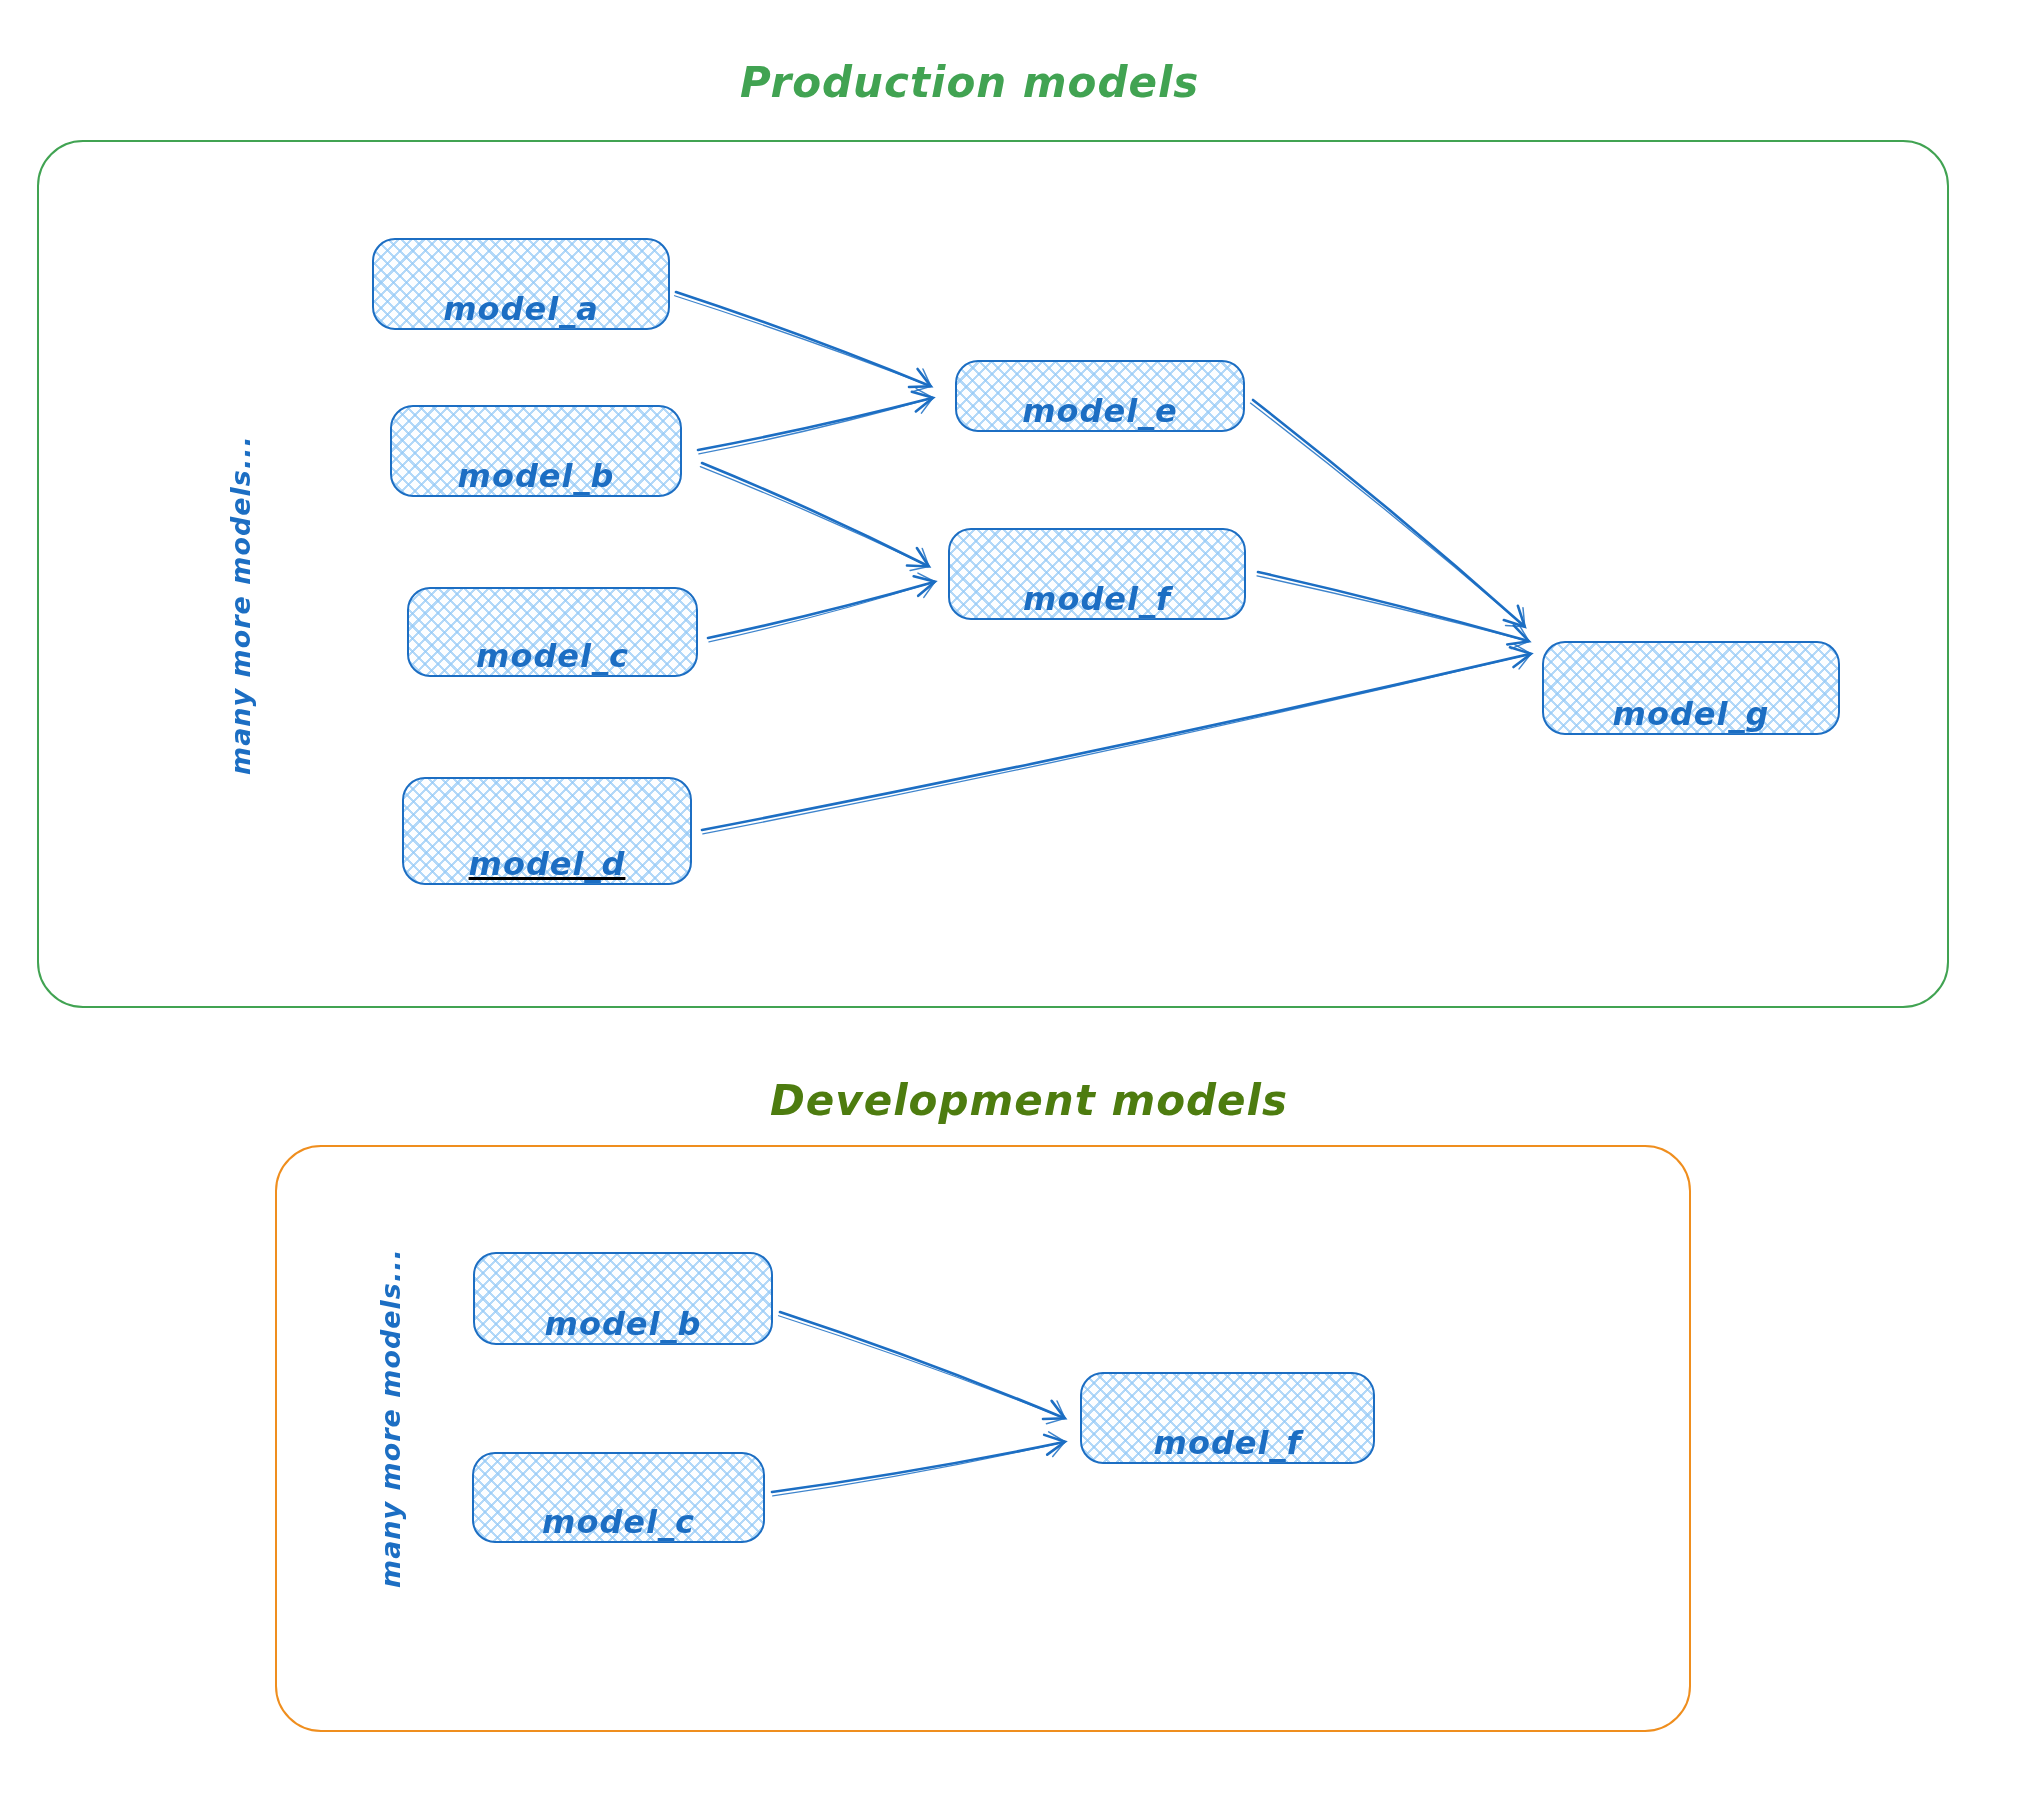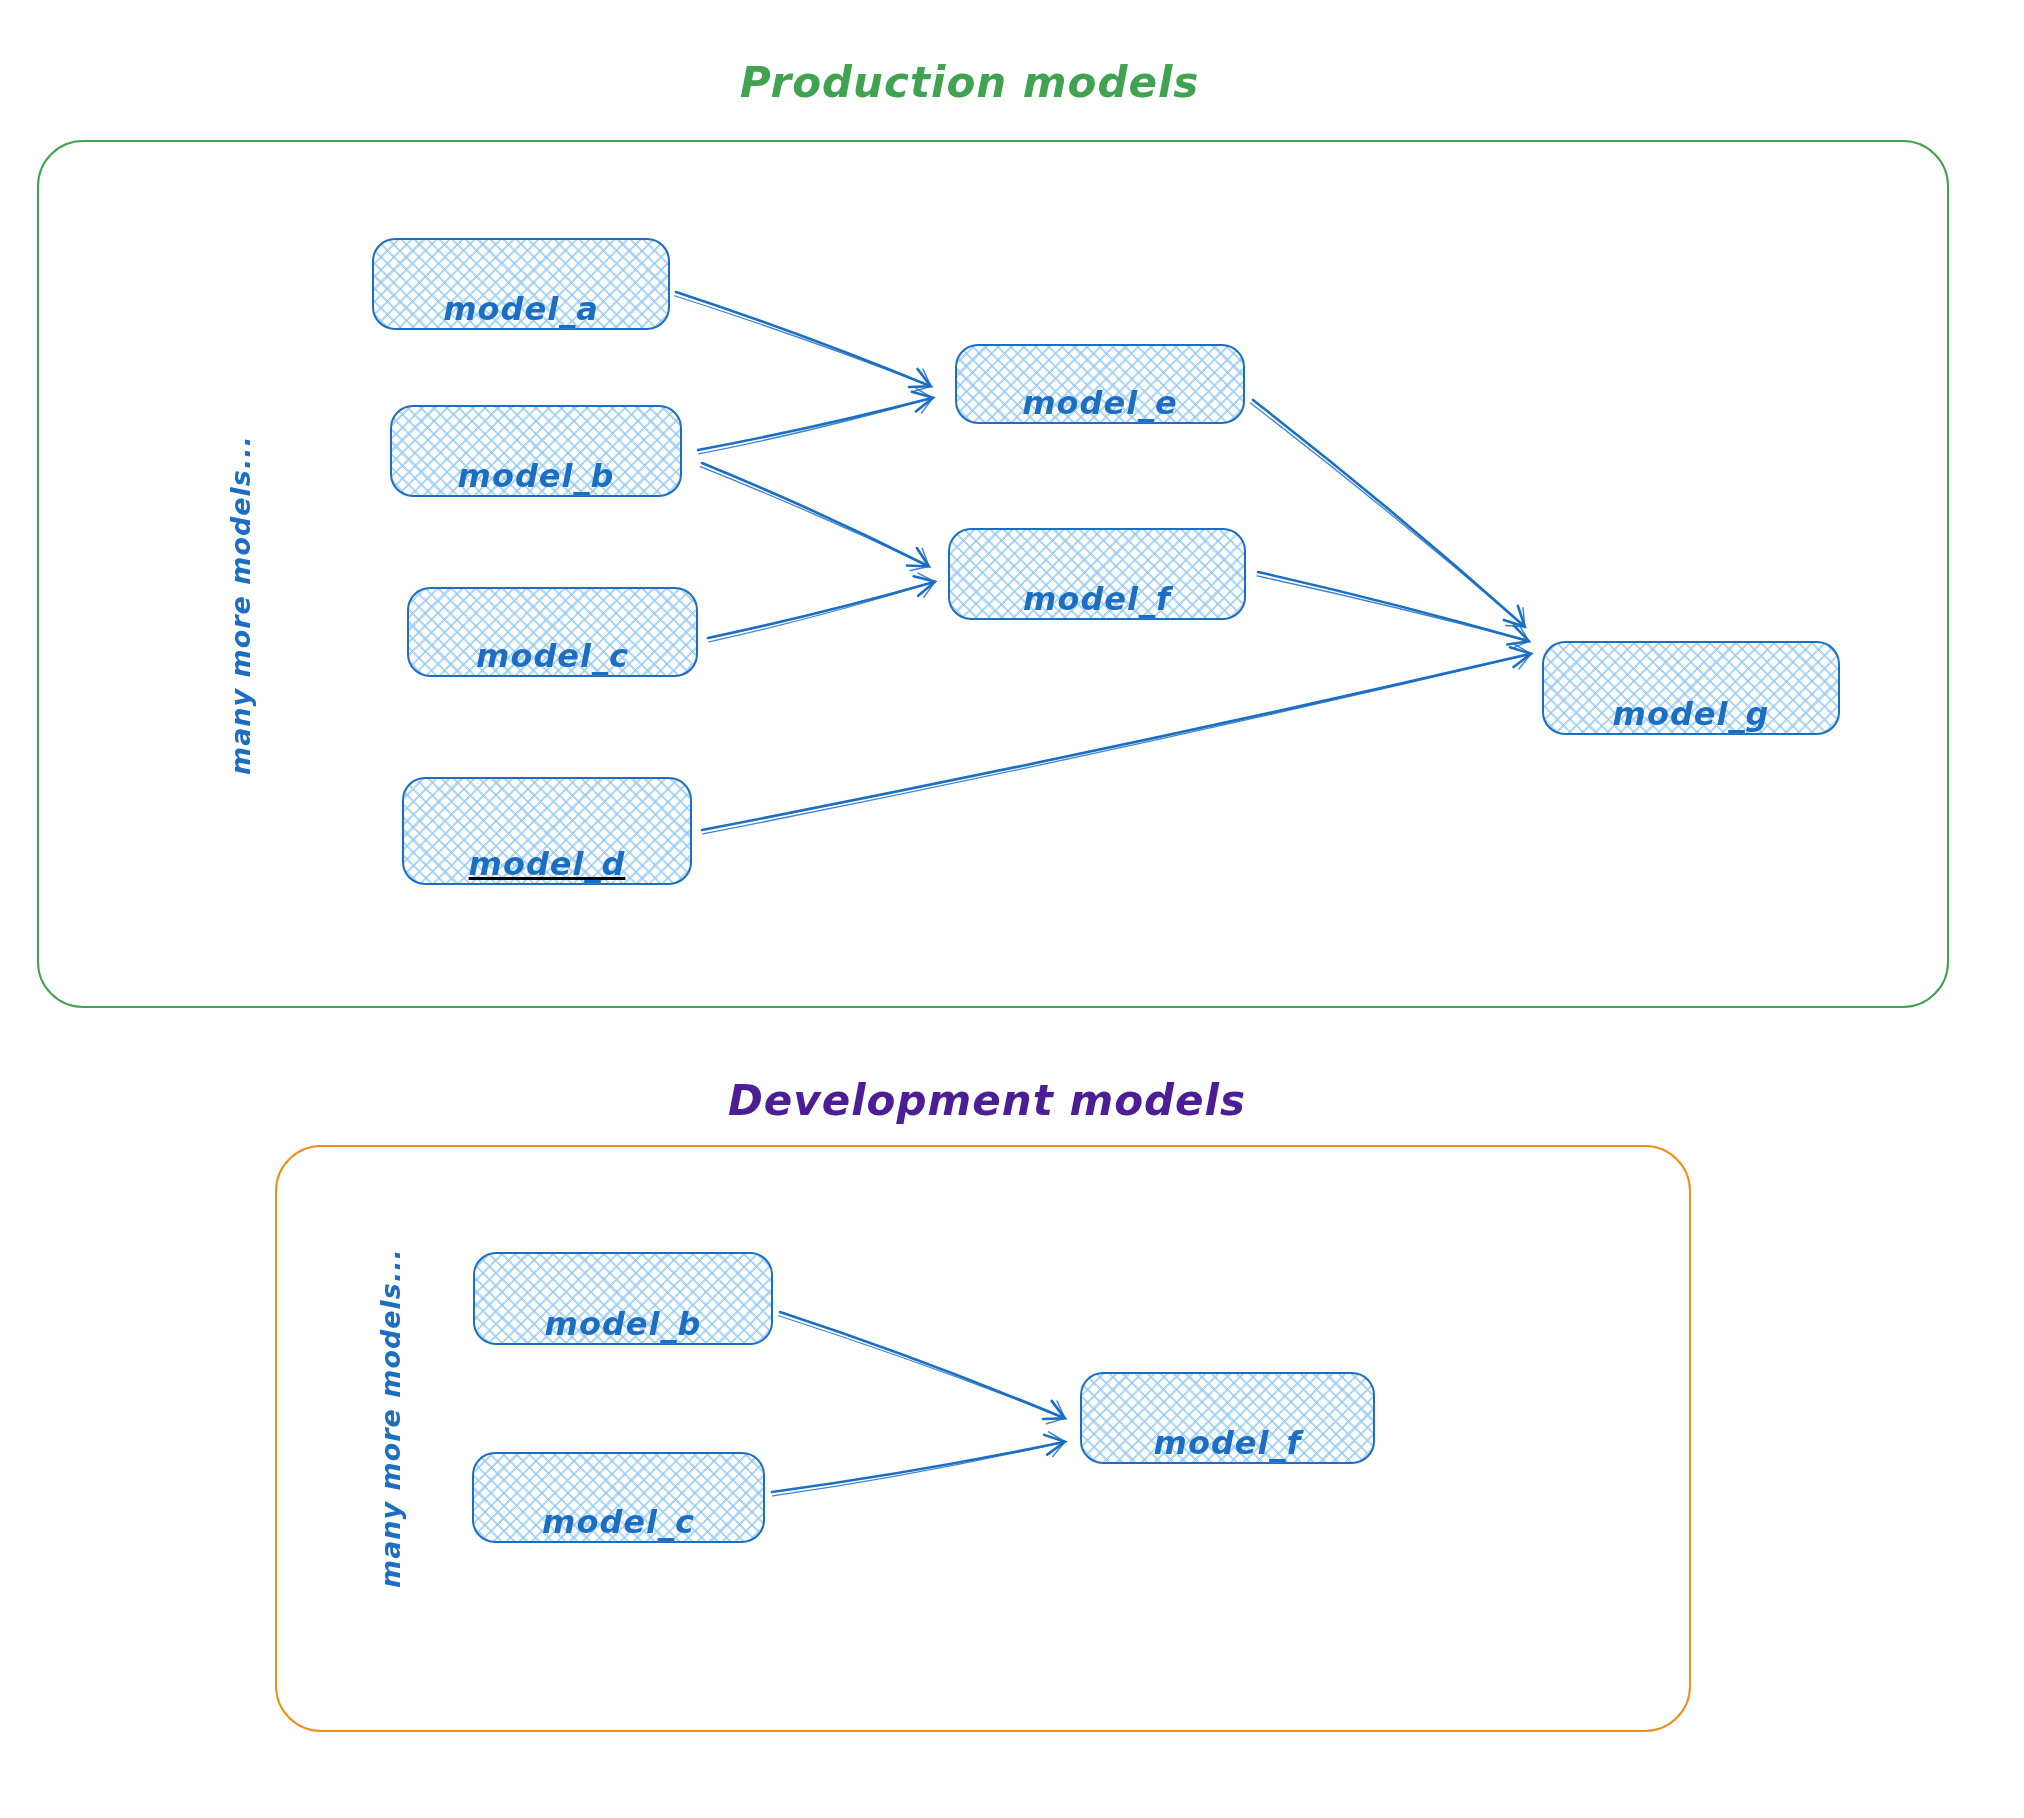--- a/index.html
+++ b/index.html
@@ -26,21 +26,21 @@
   .section-title {
     position: absolute;
     text-align: center;
     font-size: 42px;
     font-style: italic;
     font-weight: 600;
     letter-spacing: 1px;
     white-space: nowrap;
   }
   .title-production { left: 740px; top: 58px; width: 400px; color: #41a352; }
-  .title-development { left: 728px; top: 1076px; width: 400px; color: #4c1d95; }
+  .title-development { left: 770px; top: 1076px; width: 400px; color: #4d7c0f; }
   .frame-production { left: 37px; top: 140px; width: 1908px; height: 864px; border-color: #41a352; }
   .frame-development { left: 275px; top: 1145px; width: 1412px; height: 583px; border-color: #ef8e1e; }
   .side-label {
     position: absolute;
     width: 320px;
     height: 40px;
     text-align: center;
     font-size: 27px;
     font-style: italic;
     font-weight: 600;
@@ -139,21 +139,21 @@
       </div>
       <div class="node" style="left: 390px; top: 405px; width: 292px; height: 92px;">
         <span class="node-label">model_b</span>
       </div>
       <div class="node" style="left: 407px; top: 587px; width: 291px; height: 90px;">
         <span class="node-label">model_c</span>
       </div>
       <div class="node" style="left: 402px; top: 777px; width: 290px; height: 108px; text-decoration: underline;">
         <span class="node-label">model_d</span>
       </div>
-      <div class="node" style="left: 955px; top: 344px; width: 290px; height: 80px;">
+      <div class="node" style="left: 955px; top: 360px; width: 290px; height: 72px;">
         <span class="node-label">model_e</span>
       </div>
       <div class="node" style="left: 948px; top: 528px; width: 298px; height: 92px;">
         <span class="node-label">model_f</span>
       </div>
       <div class="node" style="left: 1542px; top: 605px; width: 298px; height: 94px; margin-top: 36px;">
         <span class="node-label">model_g</span>
       </div>
       <div class="node" style="left: 473px; top: 1252px; width: 300px; height: 93px;">
         <span class="node-label">model_b</span>

